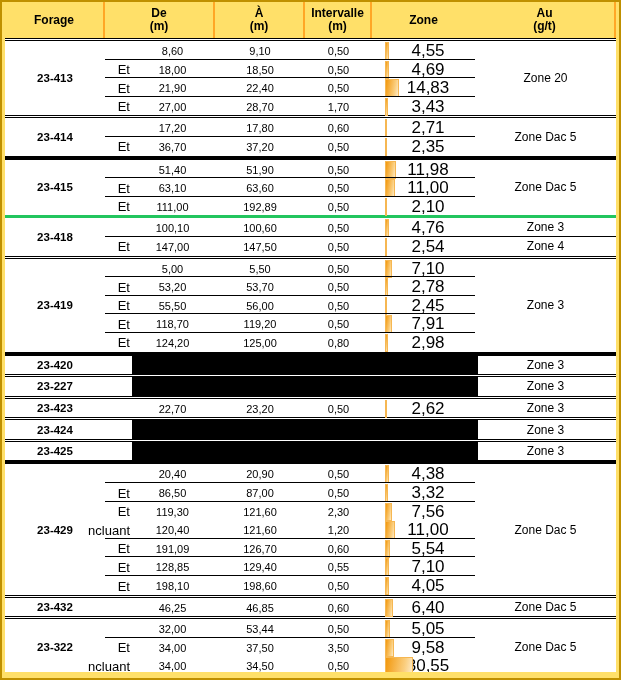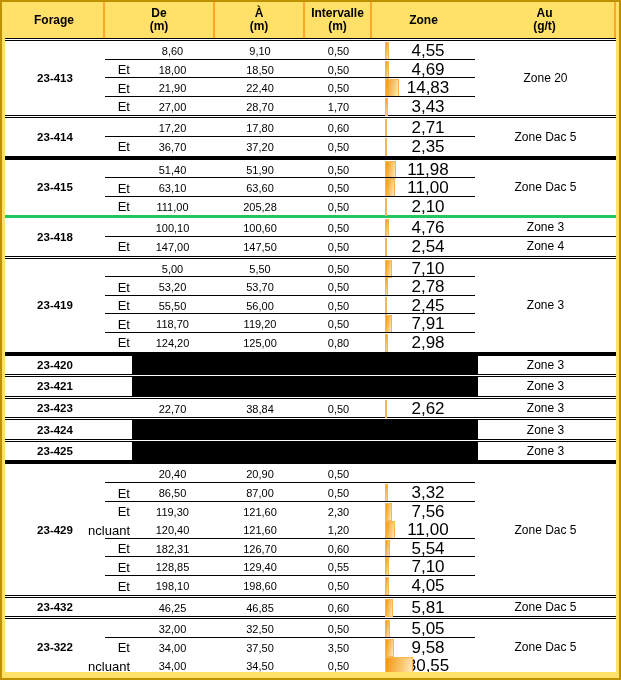--- a/index.html
+++ b/index.html
@@ -218,21 +218,21 @@
             <span class="cell-num">63,60</span>
             <span class="cell-num">0,50</span>
             <span class="cell-au">
               <div class="bar" style="width: 10.12px;"></div>
               <span>11,00</span>
             </span>
           </div>
           <div class="row">
             <span class="cell-q">Et</span>
             <span class="cell-num">111,00</span>
-            <span class="cell-num">205,28</span>
+            <span class="cell-num">192,89</span>
             <span class="cell-num">0,50</span>
             <span class="cell-au">
               <div class="bar" style="width: 1.932px;"></div>
               <span>2,10</span>
             </span>
           </div>
         </div>
         <div class="col-zone">
           <div class="zone-single">Zone Dac 5</div>
         </div>
@@ -329,37 +329,37 @@
         <div class="col-mid">
           <div class="row redacted">
             <div class="blackbar"></div>
           </div>
         </div>
         <div class="col-zone">
           <div class="zone-single">Zone 3</div>
         </div>
       </div>
       <div class="group sep-double">
-        <div class="cell-forage">23-421</div>
+        <div class="cell-forage">23-227</div>
         <div class="col-mid">
           <div class="row redacted">
             <div class="blackbar"></div>
           </div>
         </div>
         <div class="col-zone">
           <div class="zone-single">Zone 3</div>
         </div>
       </div>
       <div class="group sep-double">
         <div class="cell-forage">23-423</div>
         <div class="col-mid">
           <div class="row">
             <span class="cell-q"></span>
             <span class="cell-num">22,70</span>
-            <span class="cell-num">38,84</span>
+            <span class="cell-num">23,20</span>
             <span class="cell-num">0,50</span>
             <span class="cell-au">
               <div class="bar" style="width: 2.4104px;"></div>
               <span>2,62</span>
             </span>
           </div>
         </div>
         <div class="col-zone">
           <div class="zone-single">Zone 3</div>
         </div>
@@ -387,20 +387,24 @@
         </div>
       </div>
       <div class="group sep-thick">
         <div class="cell-forage">23-429</div>
         <div class="col-mid">
           <div class="row uline">
             <span class="cell-q"></span>
             <span class="cell-num">20,40</span>
             <span class="cell-num">20,90</span>
             <span class="cell-num">0,50</span>
+            <span class="cell-au">
+              <div class="bar" style="width: 4.0296px;"></div>
+              <span>4,38</span>
+            </span>
           </div>
           <div class="row uline">
             <span class="cell-q">Et</span>
             <span class="cell-num">86,50</span>
             <span class="cell-num">87,00</span>
             <span class="cell-num">0,50</span>
             <span class="cell-au">
               <div class="bar" style="width: 3.0544px;"></div>
               <span>3,32</span>
             </span>
@@ -420,21 +424,21 @@
             <span class="cell-num">120,40</span>
             <span class="cell-num">121,60</span>
             <span class="cell-num">1,20</span>
             <span class="cell-au">
               <div class="bar" style="width: 10.12px;"></div>
               <span>11,00</span>
             </span>
           </div>
           <div class="row uline">
             <span class="cell-q">Et</span>
-            <span class="cell-num">182,31</span>
+            <span class="cell-num">191,09</span>
             <span class="cell-num">126,70</span>
             <span class="cell-num">0,60</span>
             <span class="cell-au">
               <div class="bar" style="width: 5.0968px;"></div>
               <span>5,54</span>
             </span>
           </div>
           <div class="row uline">
             <span class="cell-q">Et</span>
             <span class="cell-num">128,85</span>
@@ -463,35 +467,35 @@
       <div class="group sep-double">
         <div class="cell-forage">23-432</div>
         <div class="col-mid">
           <div class="row">
             <span class="cell-q"></span>
             <span class="cell-num">46,25</span>
             <span class="cell-num">46,85</span>
             <span class="cell-num">0,60</span>
             <span class="cell-au">
               <div class="bar" style="width: 7.6176px;"></div>
-              <span>5,81</span>
+              <span>6,40</span>
             </span>
           </div>
         </div>
         <div class="col-zone">
           <div class="zone-single">Zone Dac 5</div>
         </div>
       </div>
       <div class="group sep-double">
         <div class="cell-forage">23-322</div>
         <div class="col-mid">
           <div class="row uline">
             <span class="cell-q"></span>
             <span class="cell-num">32,00</span>
-            <span class="cell-num">32,50</span>
+            <span class="cell-num">53,44</span>
             <span class="cell-num">0,50</span>
             <span class="cell-au">
               <div class="bar" style="width: 4.646px;"></div>
               <span>5,05</span>
             </span>
           </div>
           <div class="row">
             <span class="cell-q">Et</span>
             <span class="cell-num">34,00</span>
             <span class="cell-num">37,50</span>

